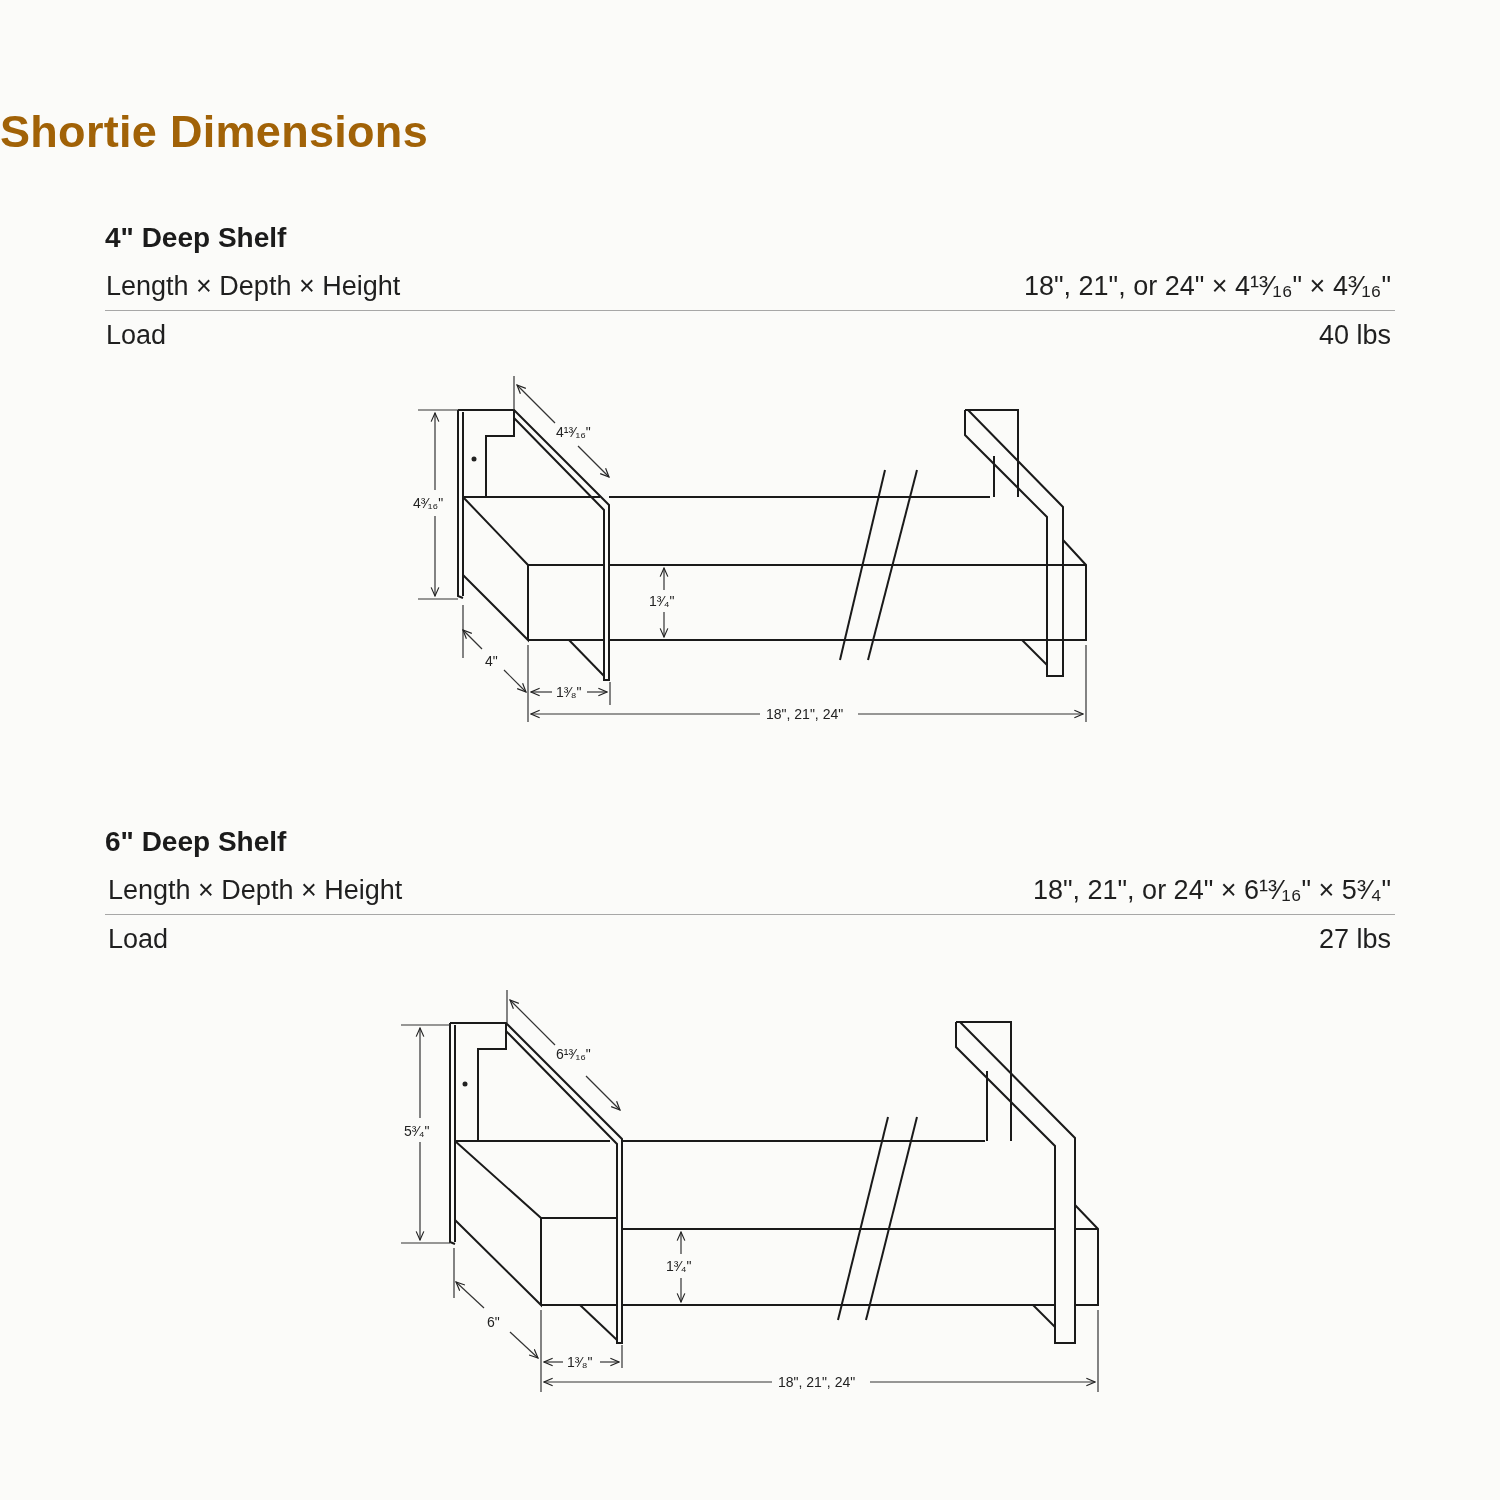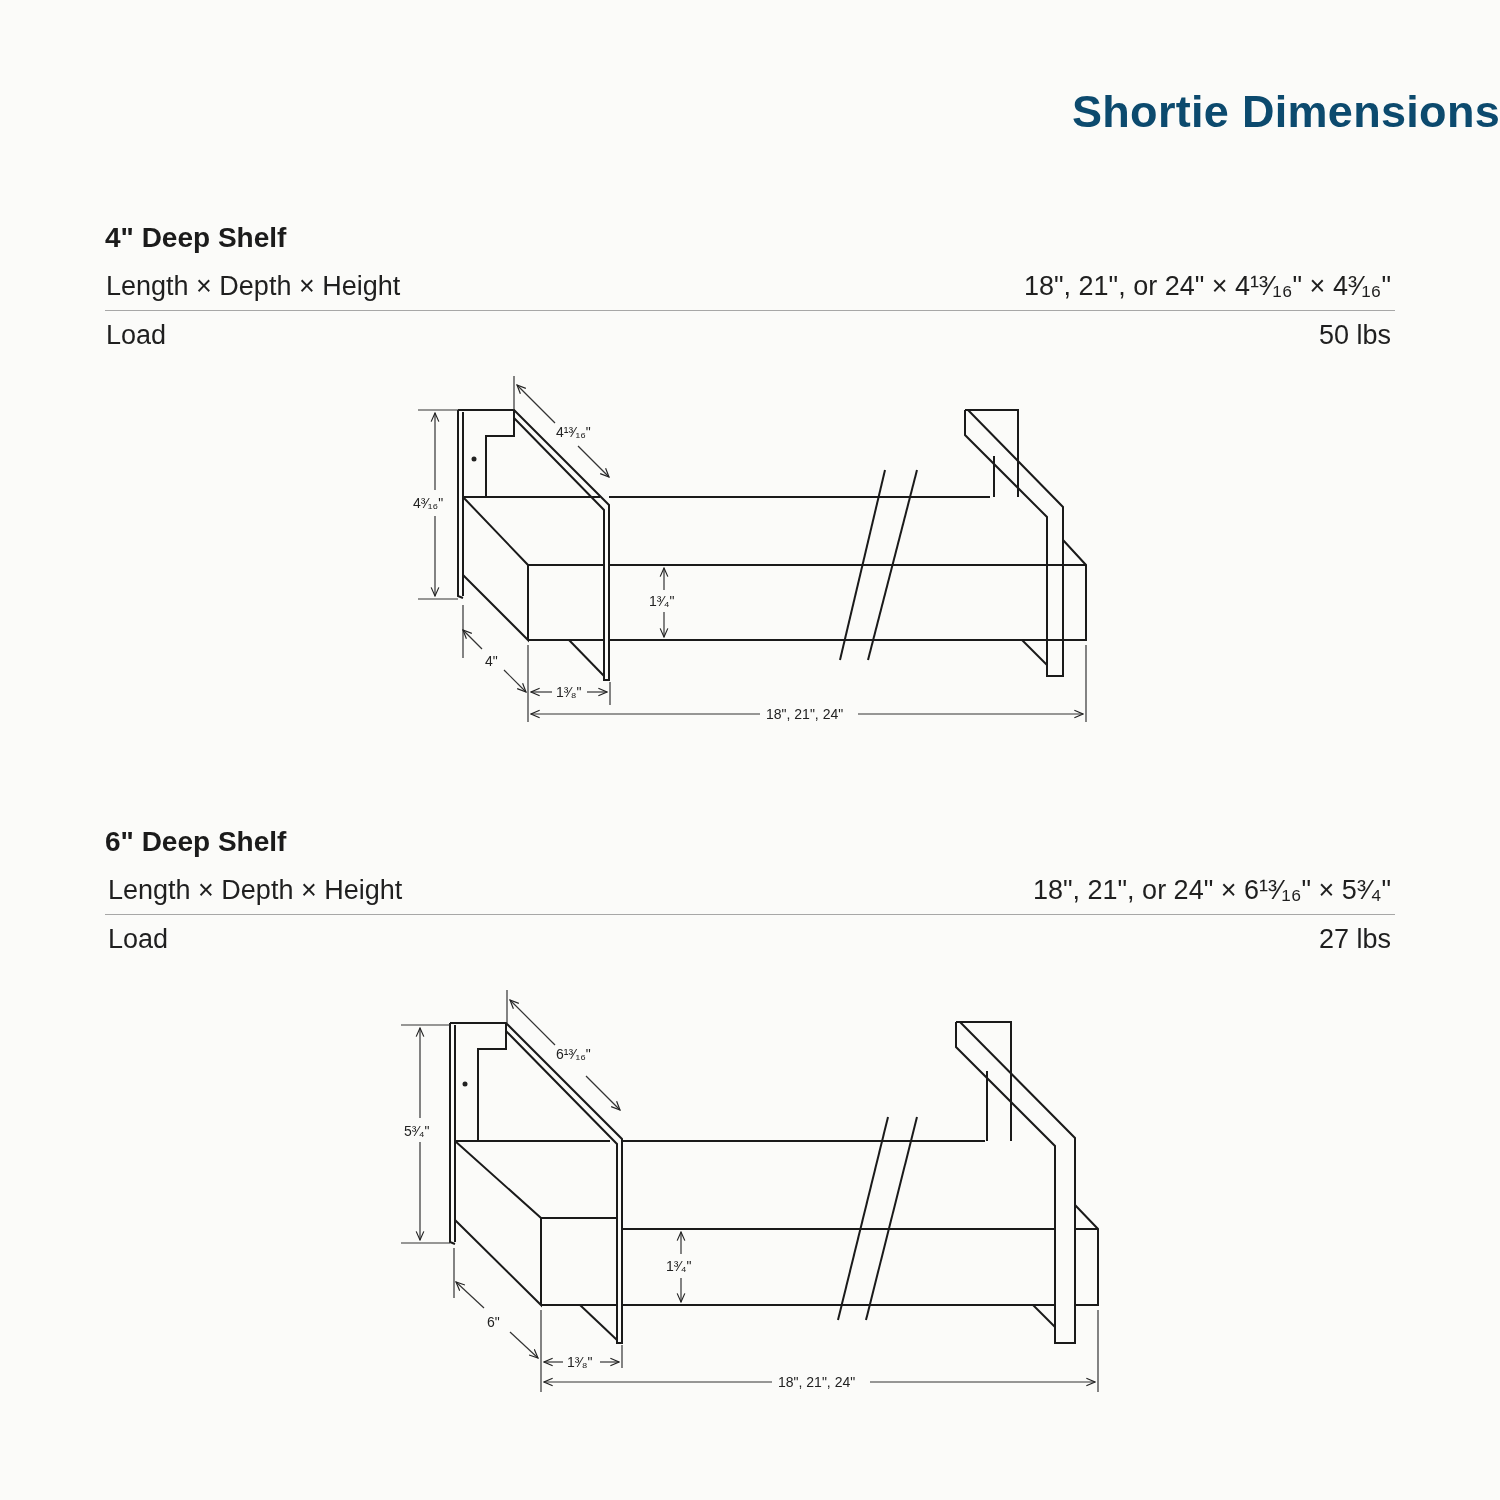--- a/index.html
+++ b/index.html
@@ -1,19 +1,19 @@
 <!DOCTYPE html>
 <html><head>
 <meta charset="utf-8">
 <style>
   html, body { margin: 0; padding: 0; background: #fbfbf9; }
   body { width: 1500px; height: 1500px; position: relative; overflow: hidden;
          font-family: "Liberation Sans", "DejaVu Sans", sans-serif; color: #1f1f1f; }
-  .title { position: absolute; top: 86px; left: 0; width: 1500px; text-align: right;
-           font-size: 45px; font-weight: bold; color: #0c4a6e; letter-spacing: 0.3px; }
+  .title { position: absolute; top: 106px; left: 0; width: 1500px; text-align: left;
+           font-size: 45px; font-weight: bold; color: #a16207; letter-spacing: 0.3px; }
   .section { position: absolute; left: 105px; width: 1290px; }
   .section h2 { margin: 0; font-size: 28px; font-weight: bold; color: #1b1b1b; height: 40px; }
   .row { display: flex; justify-content: space-between; align-items: center;
          font-size: 27px; height: 48px; }
   .row.first { border-bottom: 1.5px solid #a7a7a7; }
   .row .lbl { padding-left: 1px; }
   .row .val { padding-right: 4px; }
   .diagram { position: absolute; left: 0; width: 1500px; }
   svg text { font-family: "Liberation Sans", "DejaVu Sans", sans-serif; fill: #222; }
 </style>
@@ -23,21 +23,21 @@
 <div class="title">Shortie Dimensions</div>
 
 <div class="section" style="top:222px;">
   <h2>4" Deep Shelf</h2>
   <div class="row first">
     <span class="lbl">Length × Depth × Height</span>
     <span class="val">18", 21", or 24" × 4¹³⁄₁₆" × 4³⁄₁₆"</span>
   </div>
   <div class="row">
     <span class="lbl">Load</span>
-    <span class="val">50 lbs</span>
+    <span class="val">40 lbs</span>
   </div>
 </div>
 
 <svg class="diagram" style="top:0;" width="1500" height="760" viewBox="0 0 1500 760">
   <defs>
     <marker id="arr" viewBox="0 0 10 10" refX="9" refY="5" markerWidth="8" markerHeight="8" orient="auto-start-reverse">
       <path d="M0,1 L9,5 L0,9" fill="none" stroke="#222" stroke-width="1.2"></path>
     </marker>
   </defs>
   <g fill="none" stroke="#1a1a1a" stroke-width="2">

